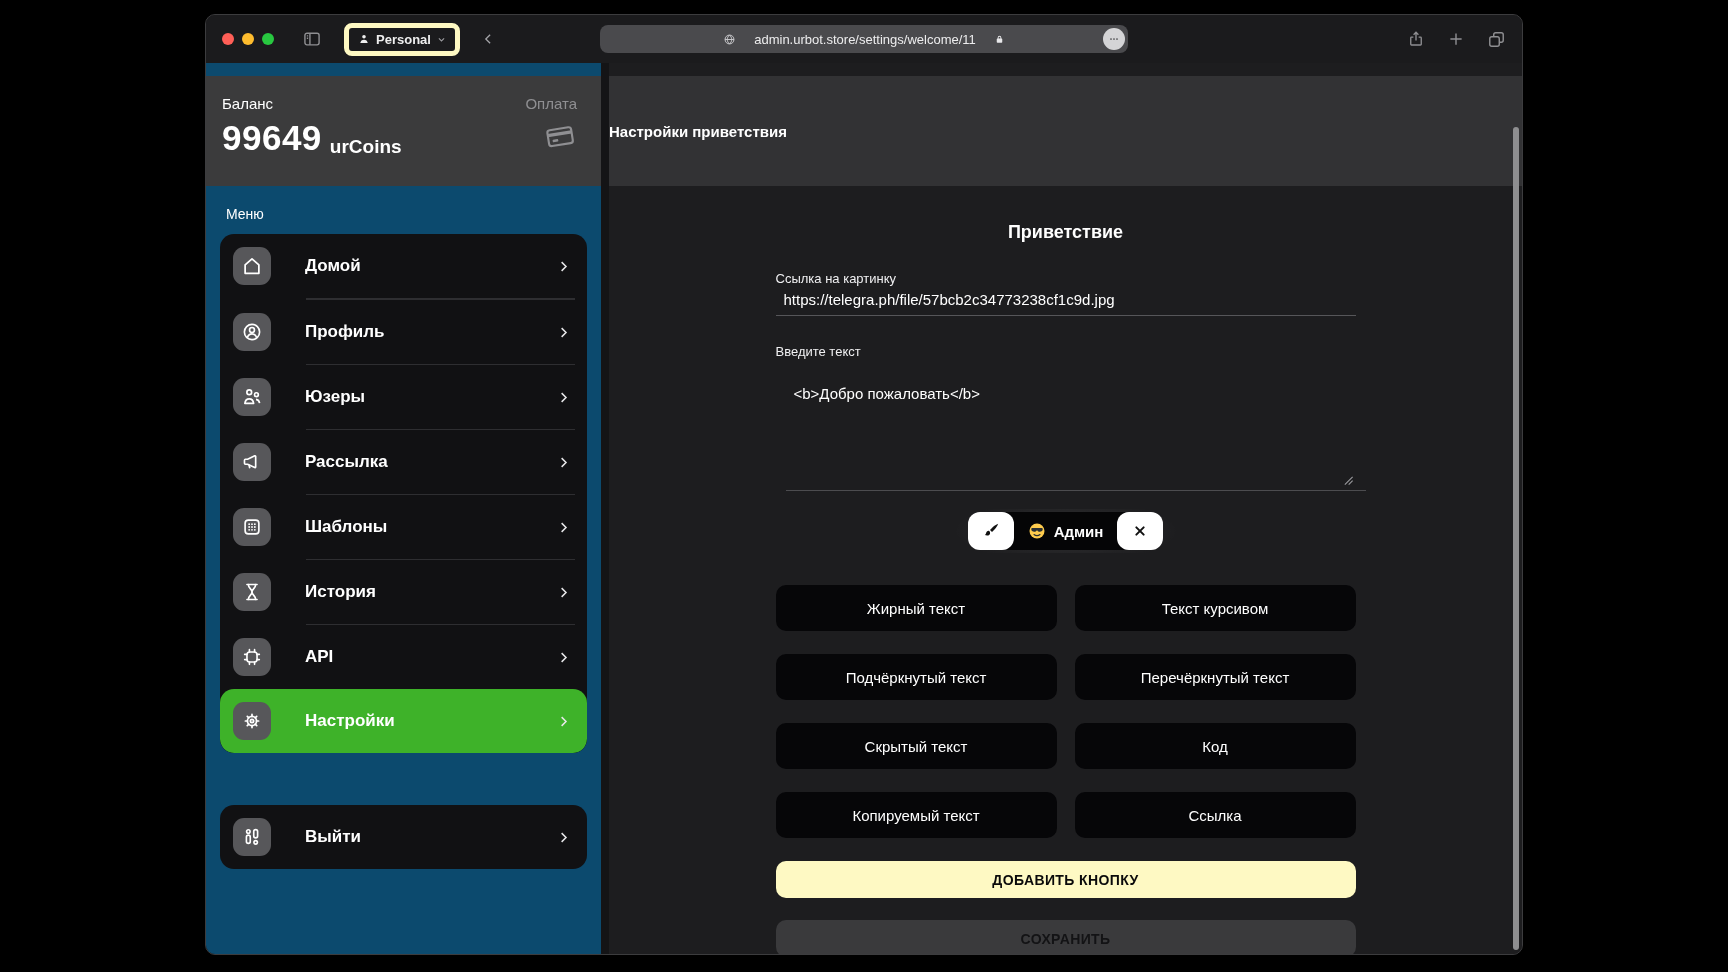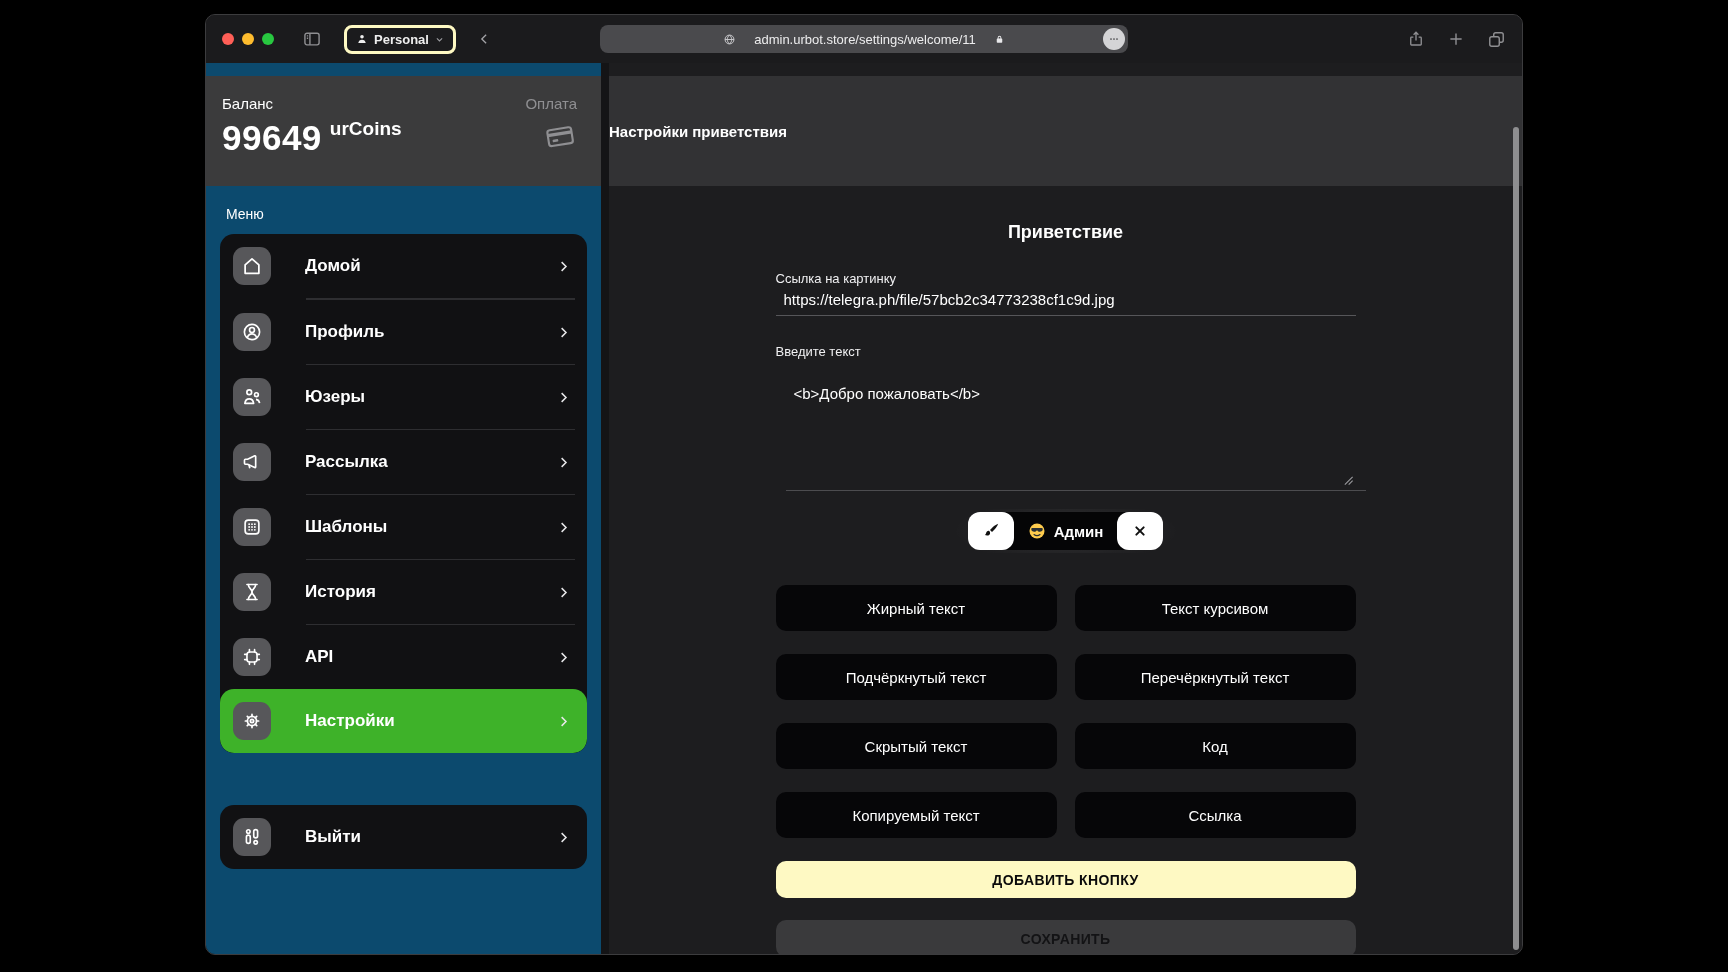--- a/index.html
+++ b/index.html
@@ -6,40 +6,40 @@
   html,body { width:1728px; height:972px; background:#000; font-family:"Liberation Sans","DejaVu Sans",sans-serif; overflow:hidden; }
   .window { position:absolute; left:205px; top:14px; width:1318px; height:941px; background:#1d1d1f; border-radius:10px; overflow:hidden; border:1px solid #3c3c3e; }
 
   
   .titlebar { height:48px; display:flex; align-items:center; padding:0 16px; background:#1b1b1d; position:relative; }
   .traffic { display:flex; gap:8px; }
   .traffic span { width:12px; height:12px; border-radius:50%; display:block; }
   .tl-red{background:#ff5f57}.tl-yellow{background:#febc2e}.tl-green{background:#28c840}
   .tb-icon { color:#8f8f92; display:flex; align-items:center; }
   .sidebar-toggle { margin-left:28px; }
-  .profile-pill { margin-left:22px; display:flex; align-items:center; gap:6px; border:3px solid #fef9c3; border-radius:8px; padding:4px 9px; color:#eee; font-size:13px; font-weight:700; background:transparent; cursor:default; }
+  .profile-pill { margin-left:22px; display:flex; align-items:center; gap:6px; border:5px solid #fef9c3; border-radius:8px; padding:4px 9px; color:#eee; font-size:13px; font-weight:700; background:transparent; cursor:default; }
   .profile-pill .chev { color:#9a9a9e; display:flex; }
   .back-chev { margin-left:22px; color:#a2a2a6; display:flex; }
   .urlbar { position:absolute; left:50%; top:50%; transform:translate(-50%,-50%); width:528px; height:28px; background:#4a4a4d; border-radius:8px; display:flex; align-items:center; justify-content:center; gap:18px; color:#ededee; font-size:13px; }
   .urlbar .globe { color:#c9c9cc; display:flex; }
   .urlbar .lock { color:#e8e8ea; display:flex; }
   .url-more { position:absolute; right:3px; top:3px; width:22px; height:22px; border-radius:50%; background:#d4d4d6; display:flex; align-items:center; justify-content:center; }
   .url-more svg { display:block; }
   .tb-right { margin-left:auto; display:flex; gap:22px; color:#9b9b9f; align-items:center; }
 
   
   .bodyrow { display:flex; height:893px; }
   .sidebar { width:395px; background:#0c4a6e; padding:0 14px; display:flex; flex-direction:column; }
   .v-divider { width:8px; background:#141416; flex:0 0 auto; }
   .content { flex:1; background:#1d1d1f; padding:0 0; position:relative; }
 
   
   .balance-band { margin:13px -14px 0; height:110px; background:#3b3b3c; padding:19px 24px 0 16px; display:flex; justify-content:space-between; }
   .balance-label { color:#fff; font-size:15px; }
-  .balance-row { margin-top:6px; display:flex; align-items:flex-start; gap:8px; }
+  .balance-row { margin-top:6px; display:flex; align-items:flex-end; gap:8px; }
   .balance-value { color:#fff; font-size:35px; font-weight:800; letter-spacing:.5px; }
   .balance-cur { color:#fff; font-size:19px; font-weight:800; }
   .pay-col { text-align:right; color:#8f8f92; }
   .pay-label { font-size:15px; }
   .pay-icon { margin-top:8px; display:flex; justify-content:flex-end; color:#8f8f92; }
   .menu-label { margin:20px 6px 12px; color:#fff; font-size:14px; }
   .menu-box { background:#111113; border-radius:14px; overflow:hidden; }
   .menu-item { height:64px; display:flex; align-items:center; padding:0 16px 0 13px; cursor:pointer; position:relative; }
   .menu-item.active { background:#3eb229; border-radius:14px; }
   .tile { width:38px; height:38px; border-radius:11px; background:#57575a; color:#fff; display:flex; align-items:center; justify-content:center; flex:0 0 auto; }

